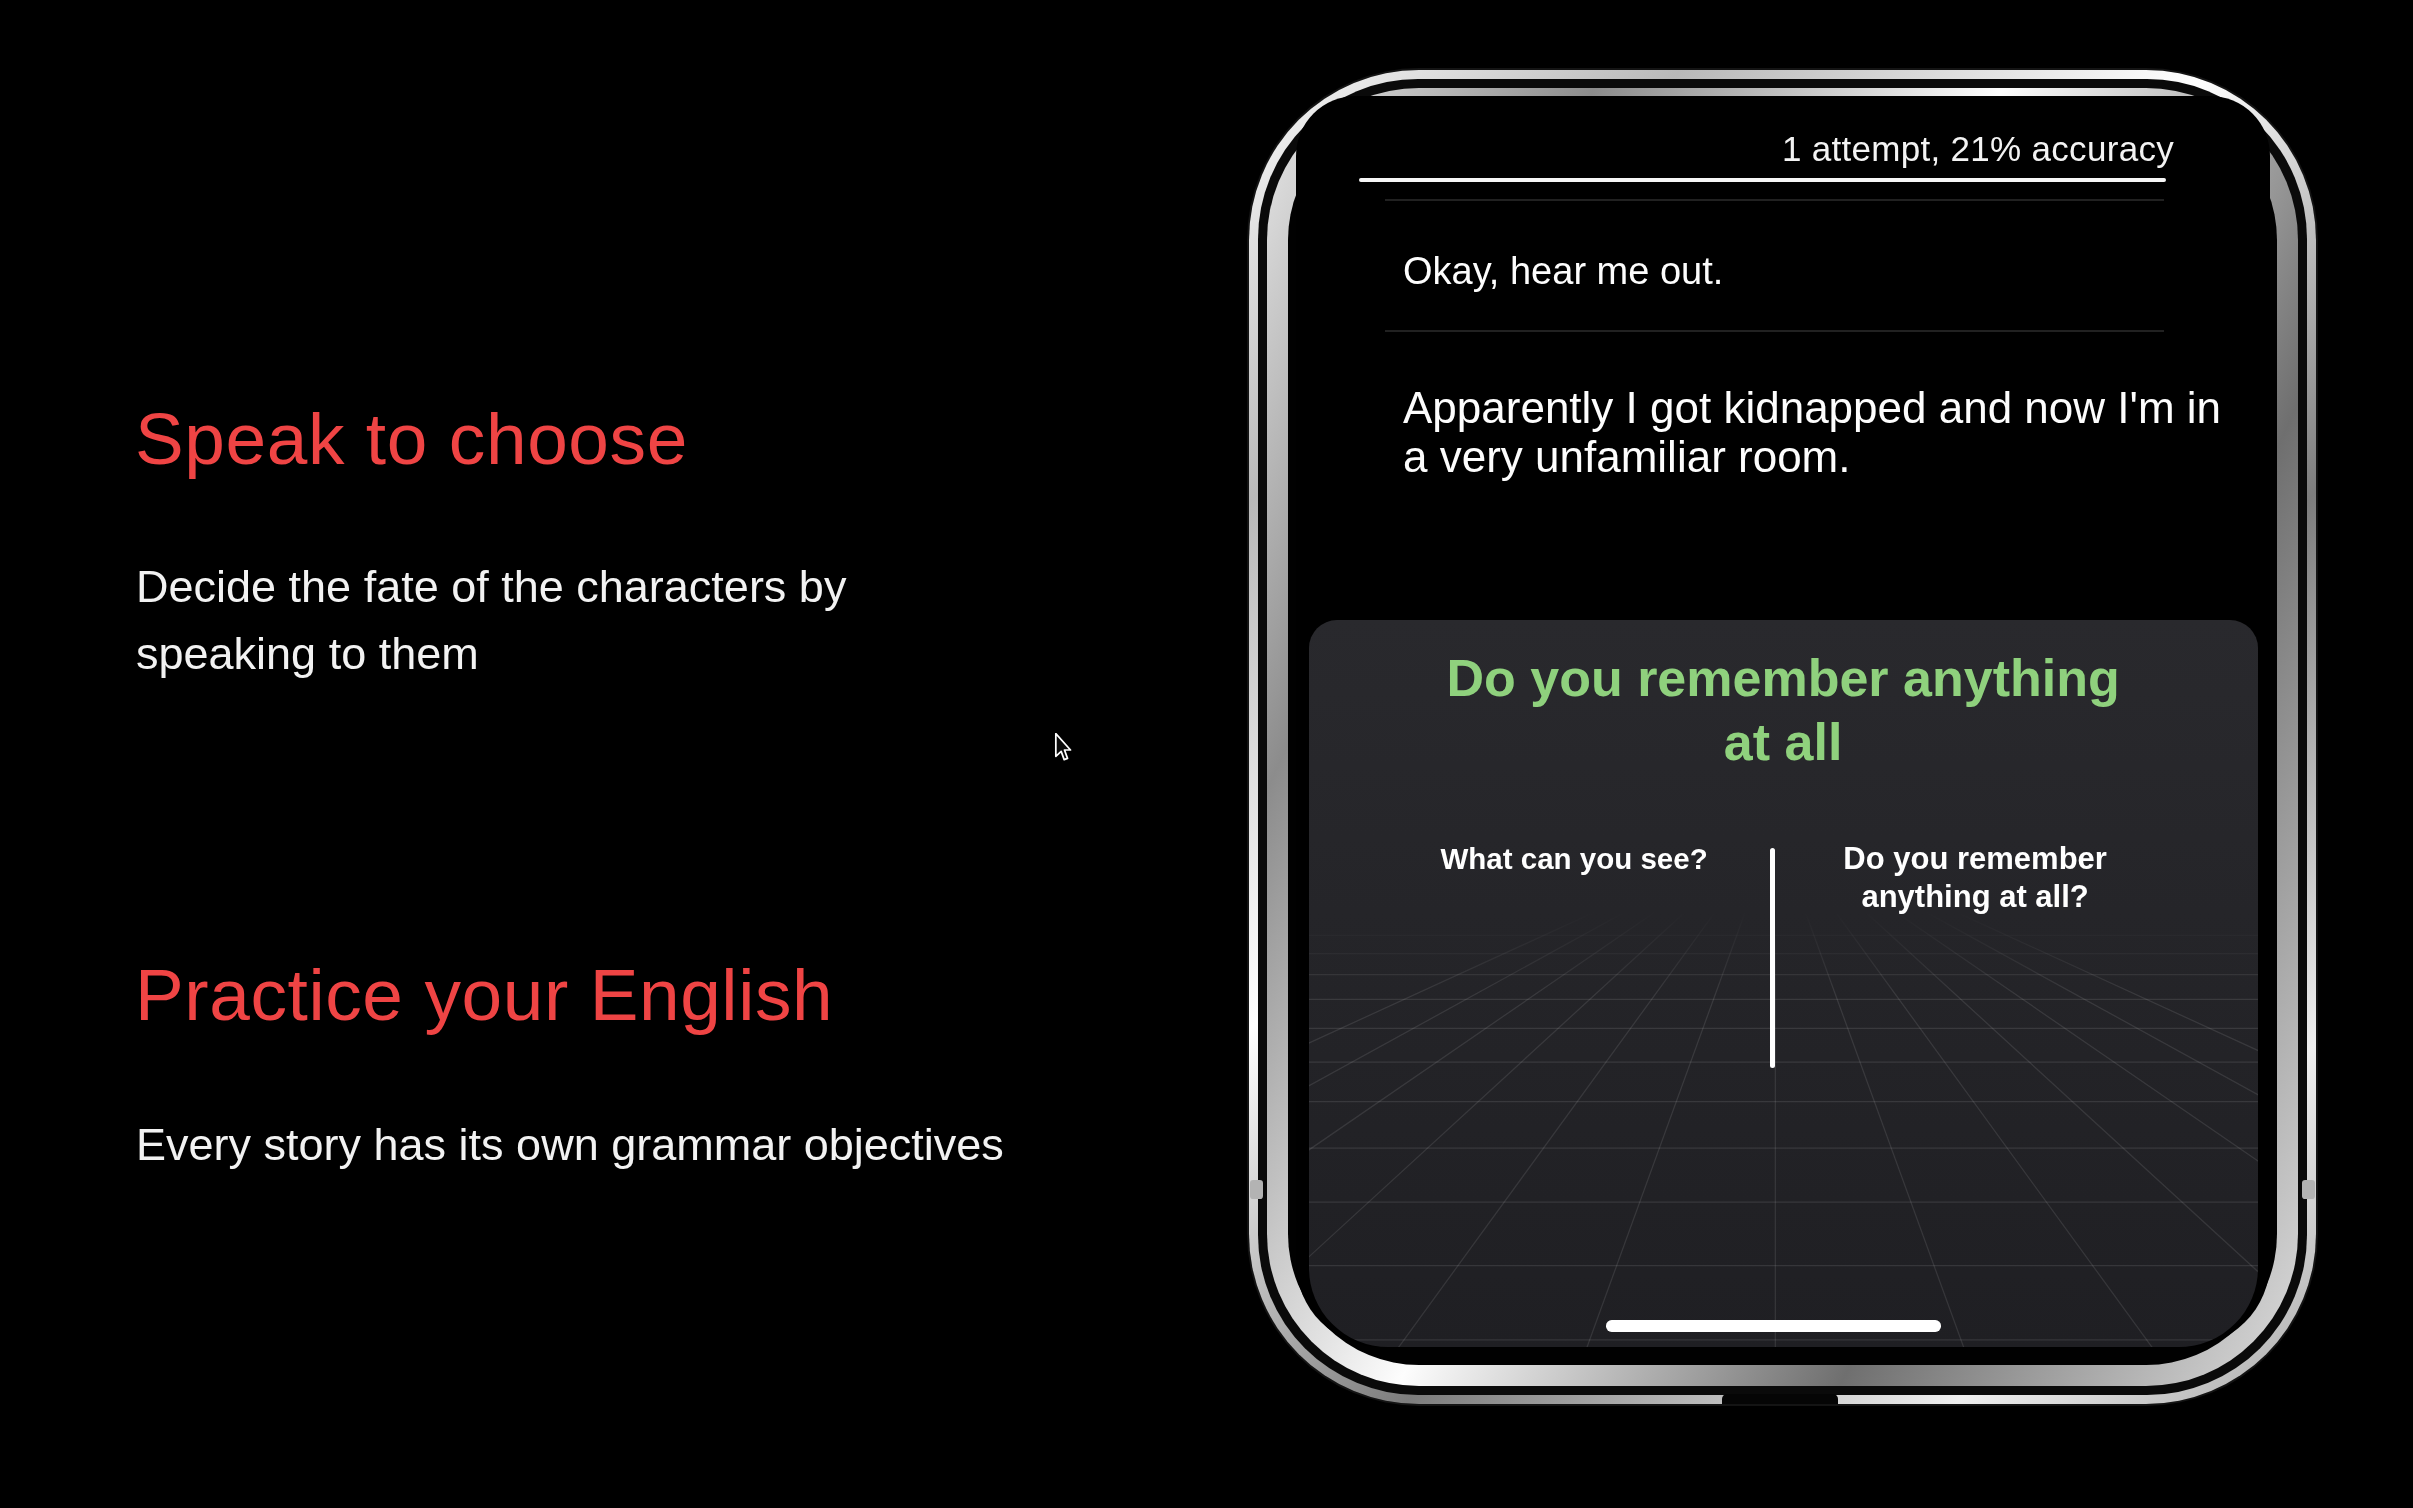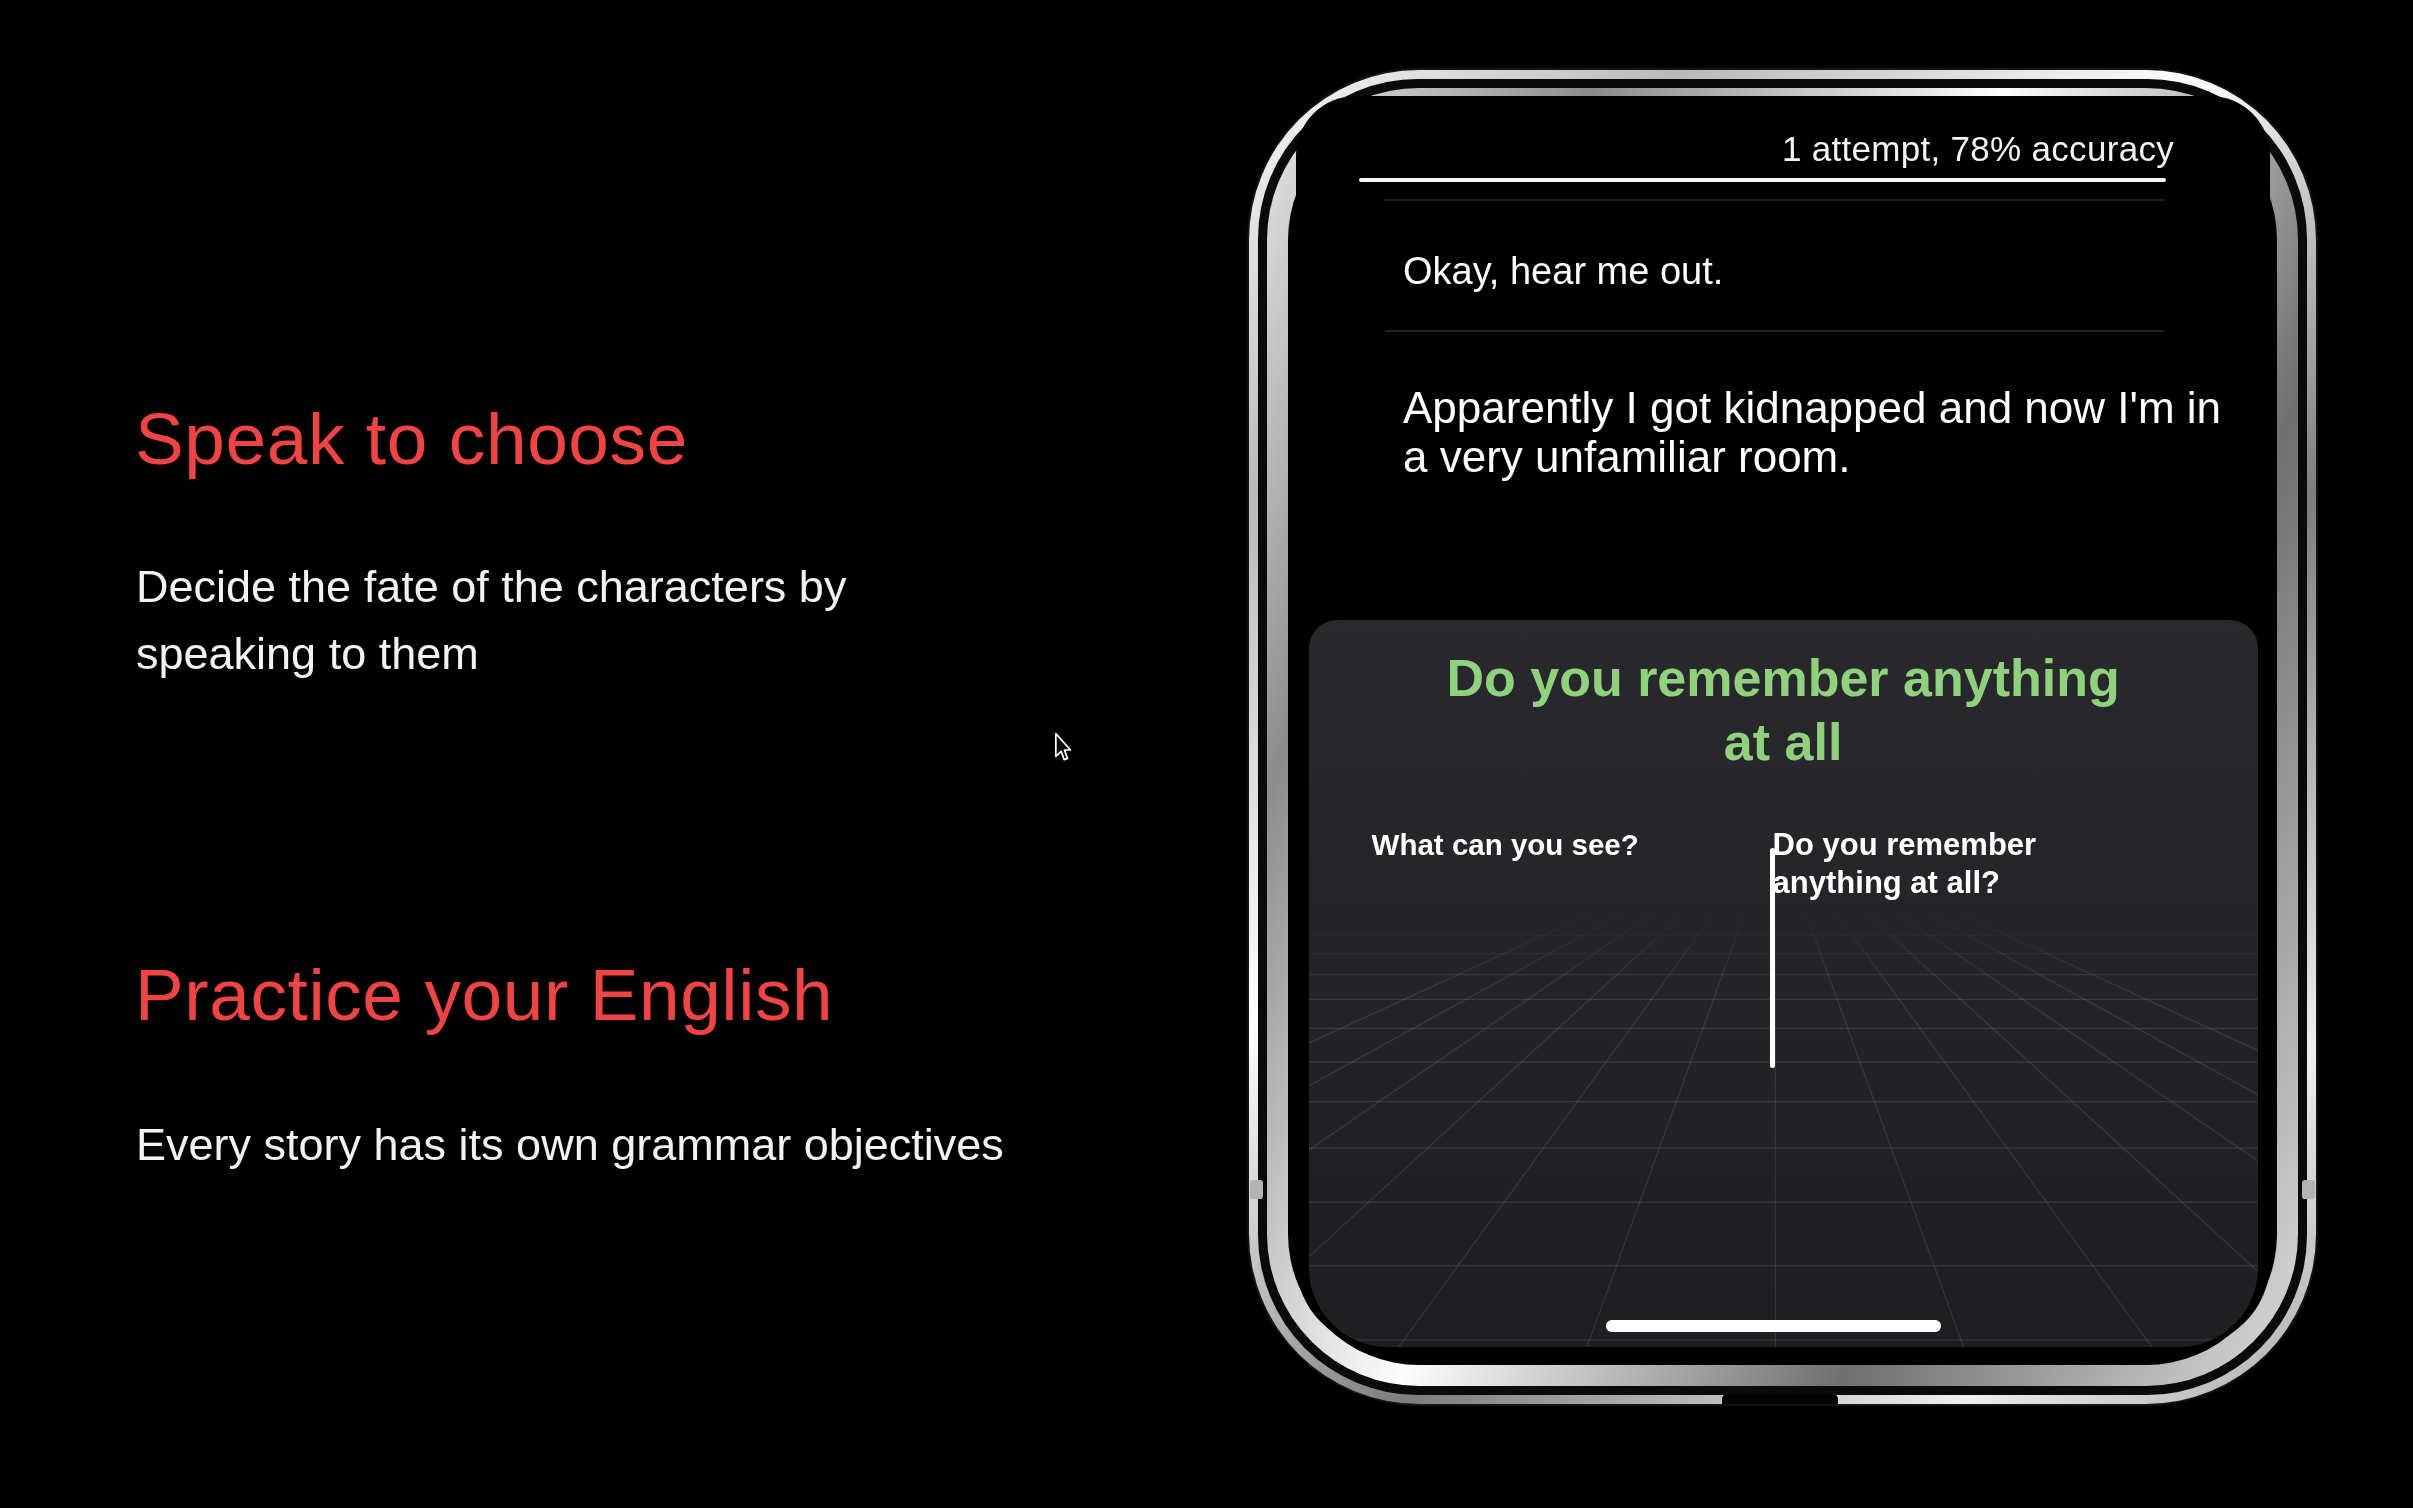--- a/index.html
+++ b/index.html
@@ -49,21 +49,21 @@
               color:#FDFDFD;white-space:nowrap;}
 
   .choice-card{position:absolute;left:12.6px;top:524px;width:949px;height:727px;
                border-radius:28px 28px 79px 79px;overflow:hidden;
                background:linear-gradient(180deg,#29292d 0%,#232327 60%,#1f1f23 100%);}
   .choice-title{position:absolute;left:0;top:26px;width:100%;text-align:center;
                 font-size:52px;font-weight:bold;line-height:64px;color:#8FD17D;}
   .grid-svg{position:absolute;left:0;top:292px;}
   .grid-fade{position:absolute;left:0;top:292px;width:949px;height:82px;
              background:linear-gradient(180deg,#252529 0%,rgba(37,37,41,0) 100%);}
-  .option{position:absolute;top:206px;width:405px;text-align:left;color:#FFFFFF;
+  .option{position:absolute;top:220px;width:405px;text-align:center;color:#FFFFFF;
           font-weight:bold;font-size:29.5px;line-height:38px;cursor:pointer;}
   .opt-left{left:63px;}
   .opt-right{left:464px;font-size:31px;}
   .options-separator{position:absolute;left:461px;top:228px;width:5.7px;height:220px;
           background:#FFFFFF;border-radius:2.5px;}
   .home-indicator{position:absolute;left:310px;top:1224px;width:335px;height:11.3px;
           border-radius:5.7px;background:#FFFFFF;}
 
   .mouse-cursor{position:absolute;left:1053px;top:733px;width:19px;height:28px;}
 </style>
@@ -86,21 +86,21 @@
   <div class="phone">
     <div class="frame-groove"></div>
     <div class="frame-band"></div>
     <div class="antenna left"></div>
     <div class="antenna right"></div>
     <div class="phone-body"></div>
     <div class="port"></div>
 
     <div class="screen">
 
-      <div class="progress-label">1 attempt, 78% accuracy</div>
+      <div class="progress-label">1 attempt, 21% accuracy</div>
       <div class="progress-underline"></div>
 
       <div class="row-divider rd-1"></div>
 
       <div class="dialogue-1">Okay, hear me out.</div>
 
       <div class="row-divider rd-2"></div>
 
       <div class="dialogue-2">
         <span>Apparently I got kidnapped and now I'm in</span><br>

